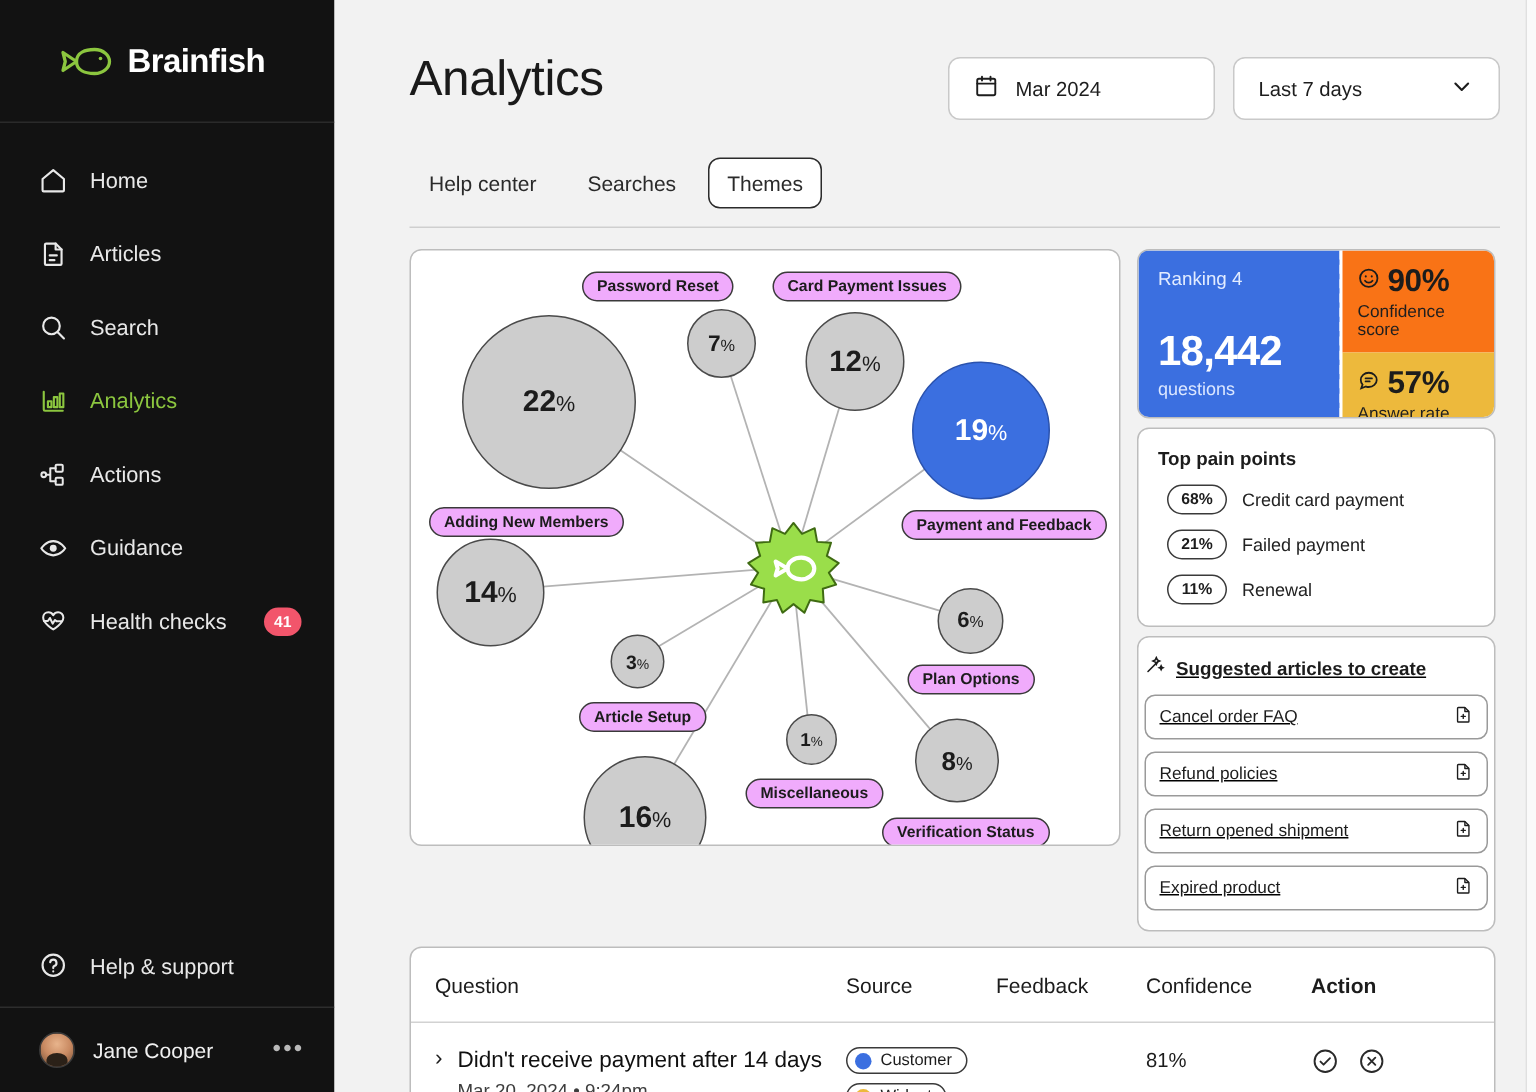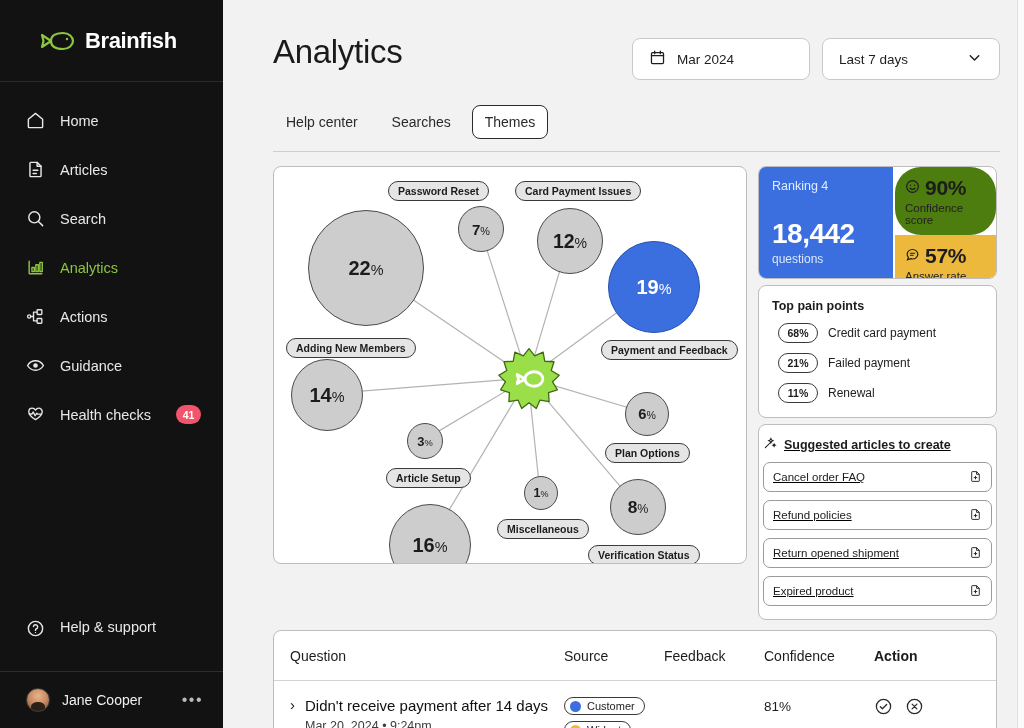--- a/index.html
+++ b/index.html
@@ -53,21 +53,21 @@
     position: absolute; right: 22px;
     background: #f2556b; color: #fff;
     font-size: 10.5px; font-weight: 700;
     border-radius: 999px;
     min-width: 25px; height: 19px;
     display:flex; align-items:center; justify-content:center;
     padding: 0 5px;
   }
   .sidebar-bottom { margin-top: auto; }
   .help-row {
-    display:flex; align-items:flex-start; gap:15px;
+    display:flex; align-items:center; gap:15px;
     height: 52px; padding-left: 26px;
     color:#e8e8e8; font-size: 14.5px; cursor:pointer;
   }
   .user-row {
     border-top: 1px solid #2d2d2d;
     display:flex; align-items:center; gap:12px;
     height: 57px; padding: 0 20px 0 26px;
     cursor:pointer;
   }
   .avatar {
@@ -134,42 +134,42 @@
     border-radius: 50%;
     background: #cdcdcd;
     border: 1.6px solid #4a4a4a;
     display:flex; align-items:center; justify-content:center;
     font-weight: 700; color:#1c1c1c;
   }
   .bubble.blue { background:#3b6fe0; border-color:#2a52ad; color:#fff; }
   .bubble .pct-sub { font-weight: 500; font-size: 0.72em; }
   .node-label {
     position: absolute;
-    background:#e5e5e5; border:1.5px solid #3a3a3a; border-radius: 999px;
+    background:#f0abfc; border:1.5px solid #3a3a3a; border-radius: 999px;
     font-size: 10.5px; font-weight: 700; color:#1c1c1c;
     padding: 3px 9px; white-space: nowrap;
   }
   .hub {
     position:absolute; width: 66px; height: 66px;
     display:flex; align-items:center; justify-content:center;
   }
   .hub svg { width:66px; height:66px; display:block; }
 
   
   .stats-card { display:flex; height: 113px; overflow:hidden; }
   .rank-box {
     background:#3b6fe0; color:#fff; width: 134px;
     padding: 12px 13px; display:flex; flex-direction:column;
   }
   .rank-label { font-size: 12.5px; color:#e2ecff; }
   .rank-num { font-size: 28px; font-weight: 700; margin-top: auto; letter-spacing:-0.5px; line-height:1; }
   .rank-unit { font-size: 12px; color:#dbe7ff; margin-top: 4px; }
   .stat-col { flex:1; display:flex; flex-direction:column; border-left: 2px dashed #ffffff;}
   .stat-tile { flex:1; padding: 9px 10px; display:flex; flex-direction:column; justify-content:center;}
-  .stat-tile.green { background:#4d7c0f;border-radius:26px; }
+  .stat-tile.green { background:#f97316; }
   .stat-tile.amber { background:#edb93c; }
   .stat-top { display:flex; align-items:center; gap:5px; }
   .stat-val { font-size: 21px; font-weight: 700; color:#1c1c1c; letter-spacing:-0.3px;}
   .stat-cap { font-size: 11.5px; color:#1f1f1f; margin-top: 2px; }
 
   .pain-card { margin-top: 6px; padding: 13px 13px 14px; }
   .pain-title { font-size: 12.5px; font-weight: 700; color:#1c1c1c; }
   .pain-row { display:flex; align-items:center; gap:10px; margin-top: 10px; padding-left: 6px;}
   .pain-pct {
     border:1.3px solid #3a3a3a; border-radius: 999px;

